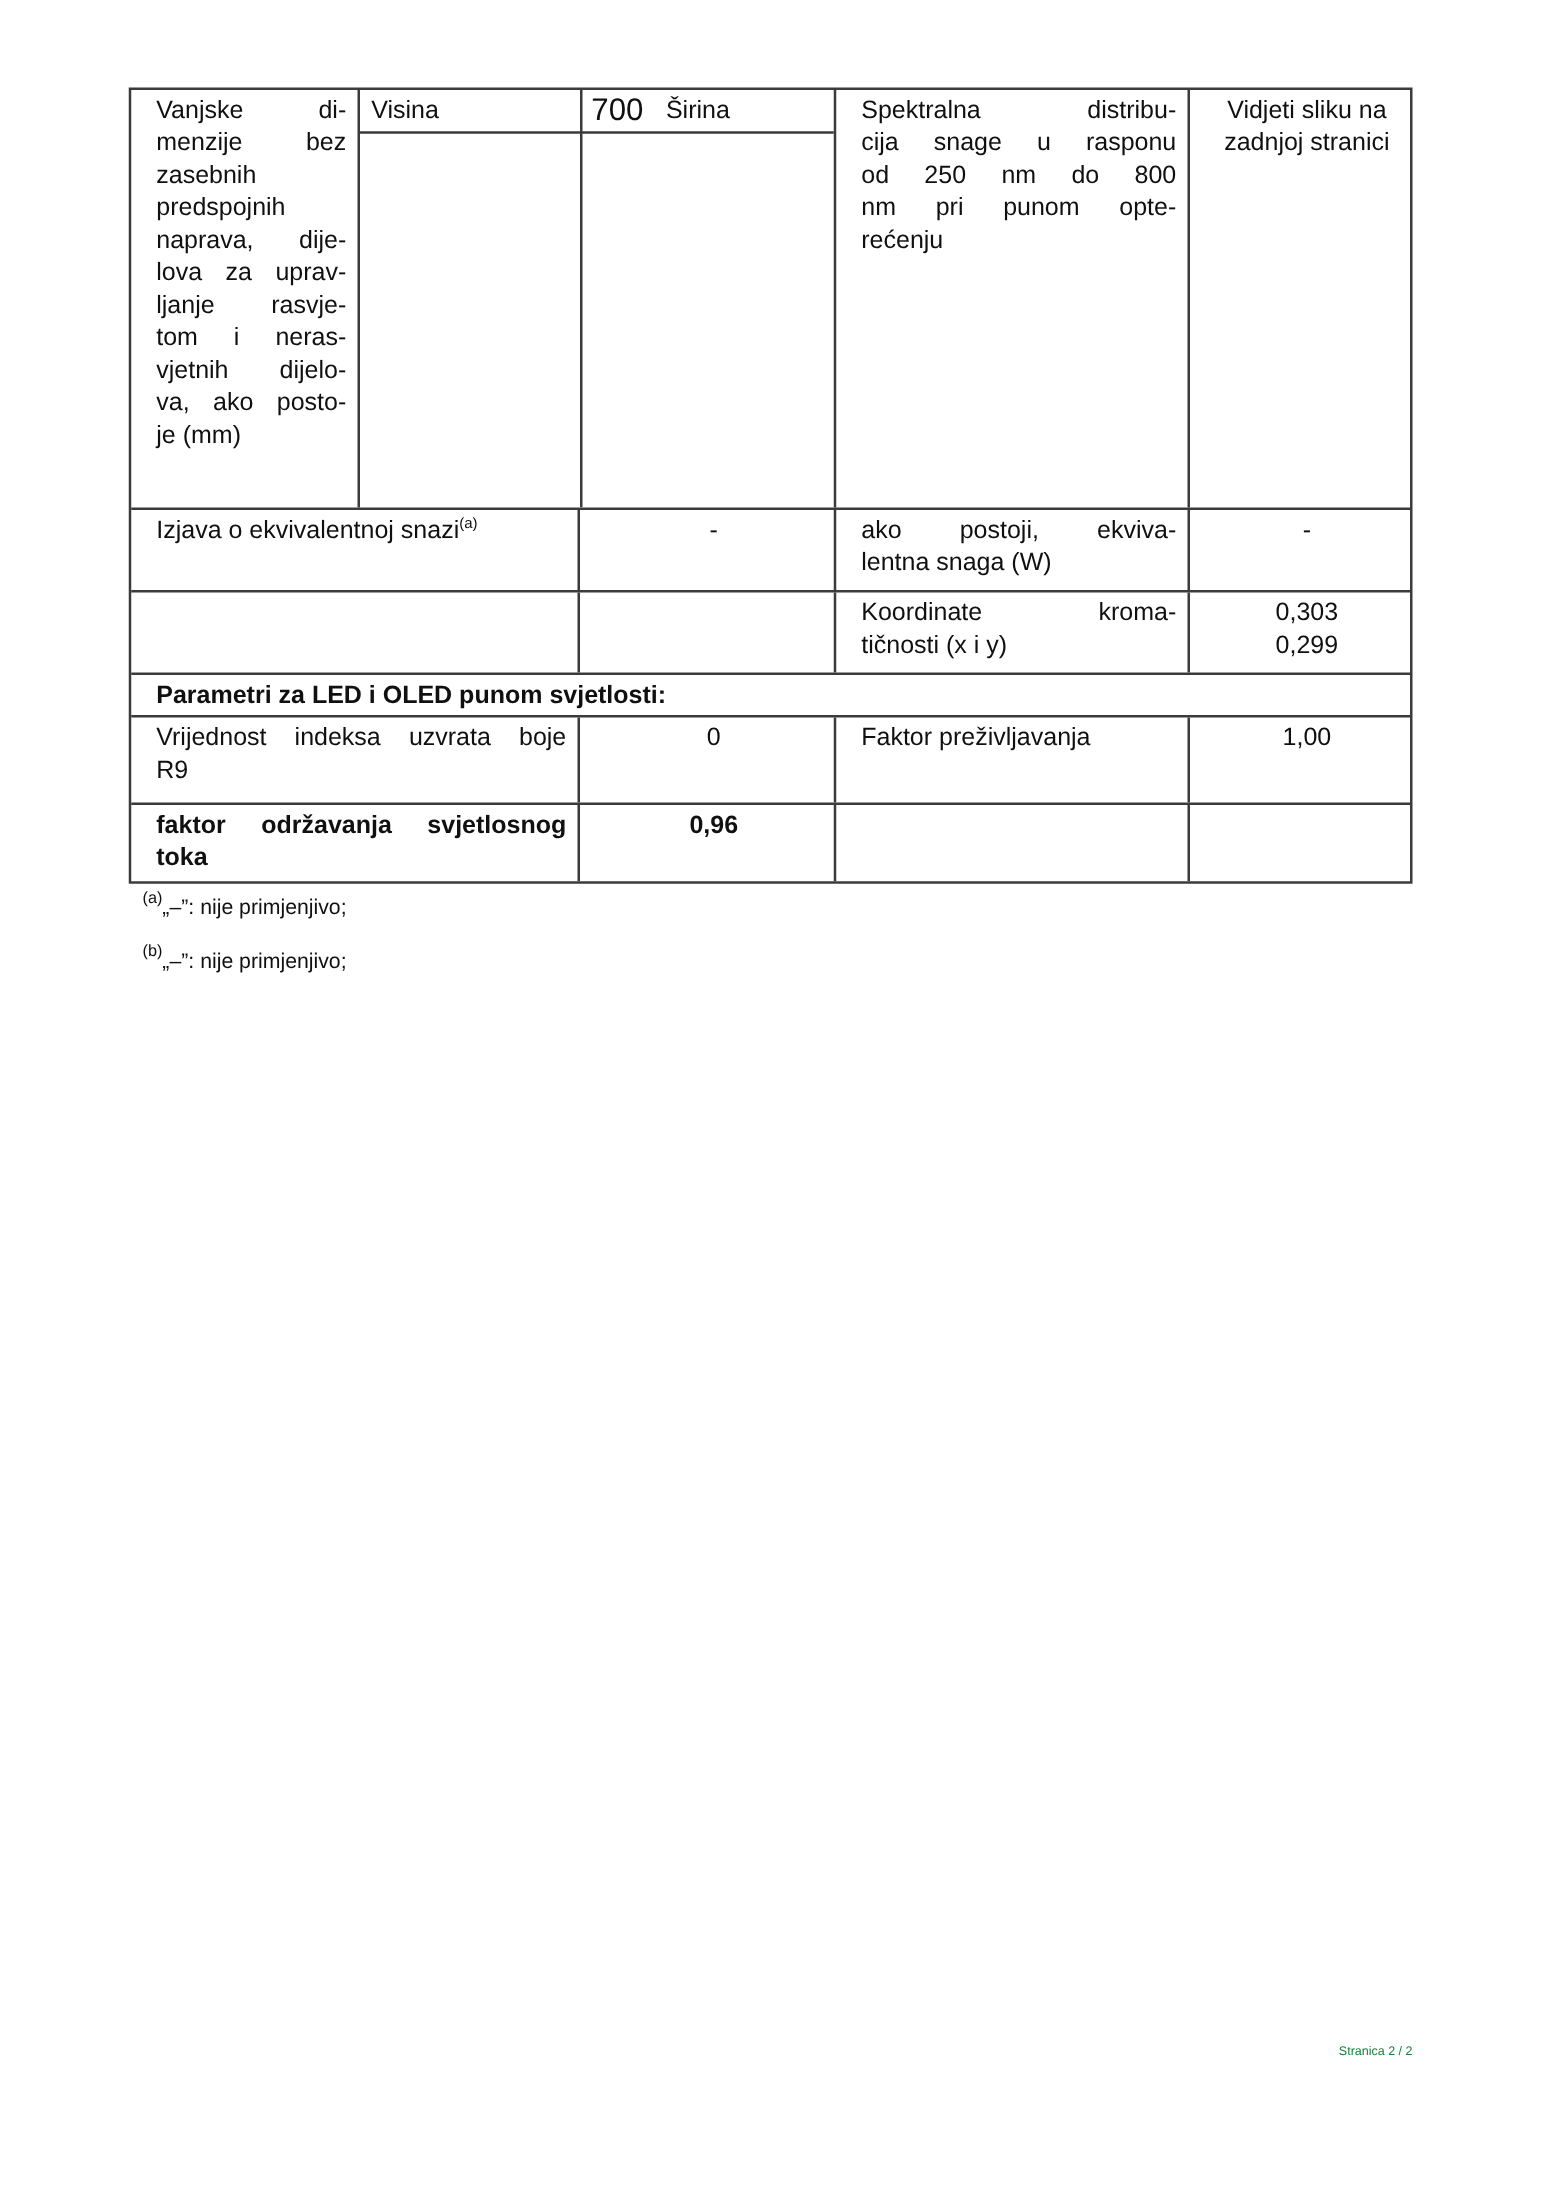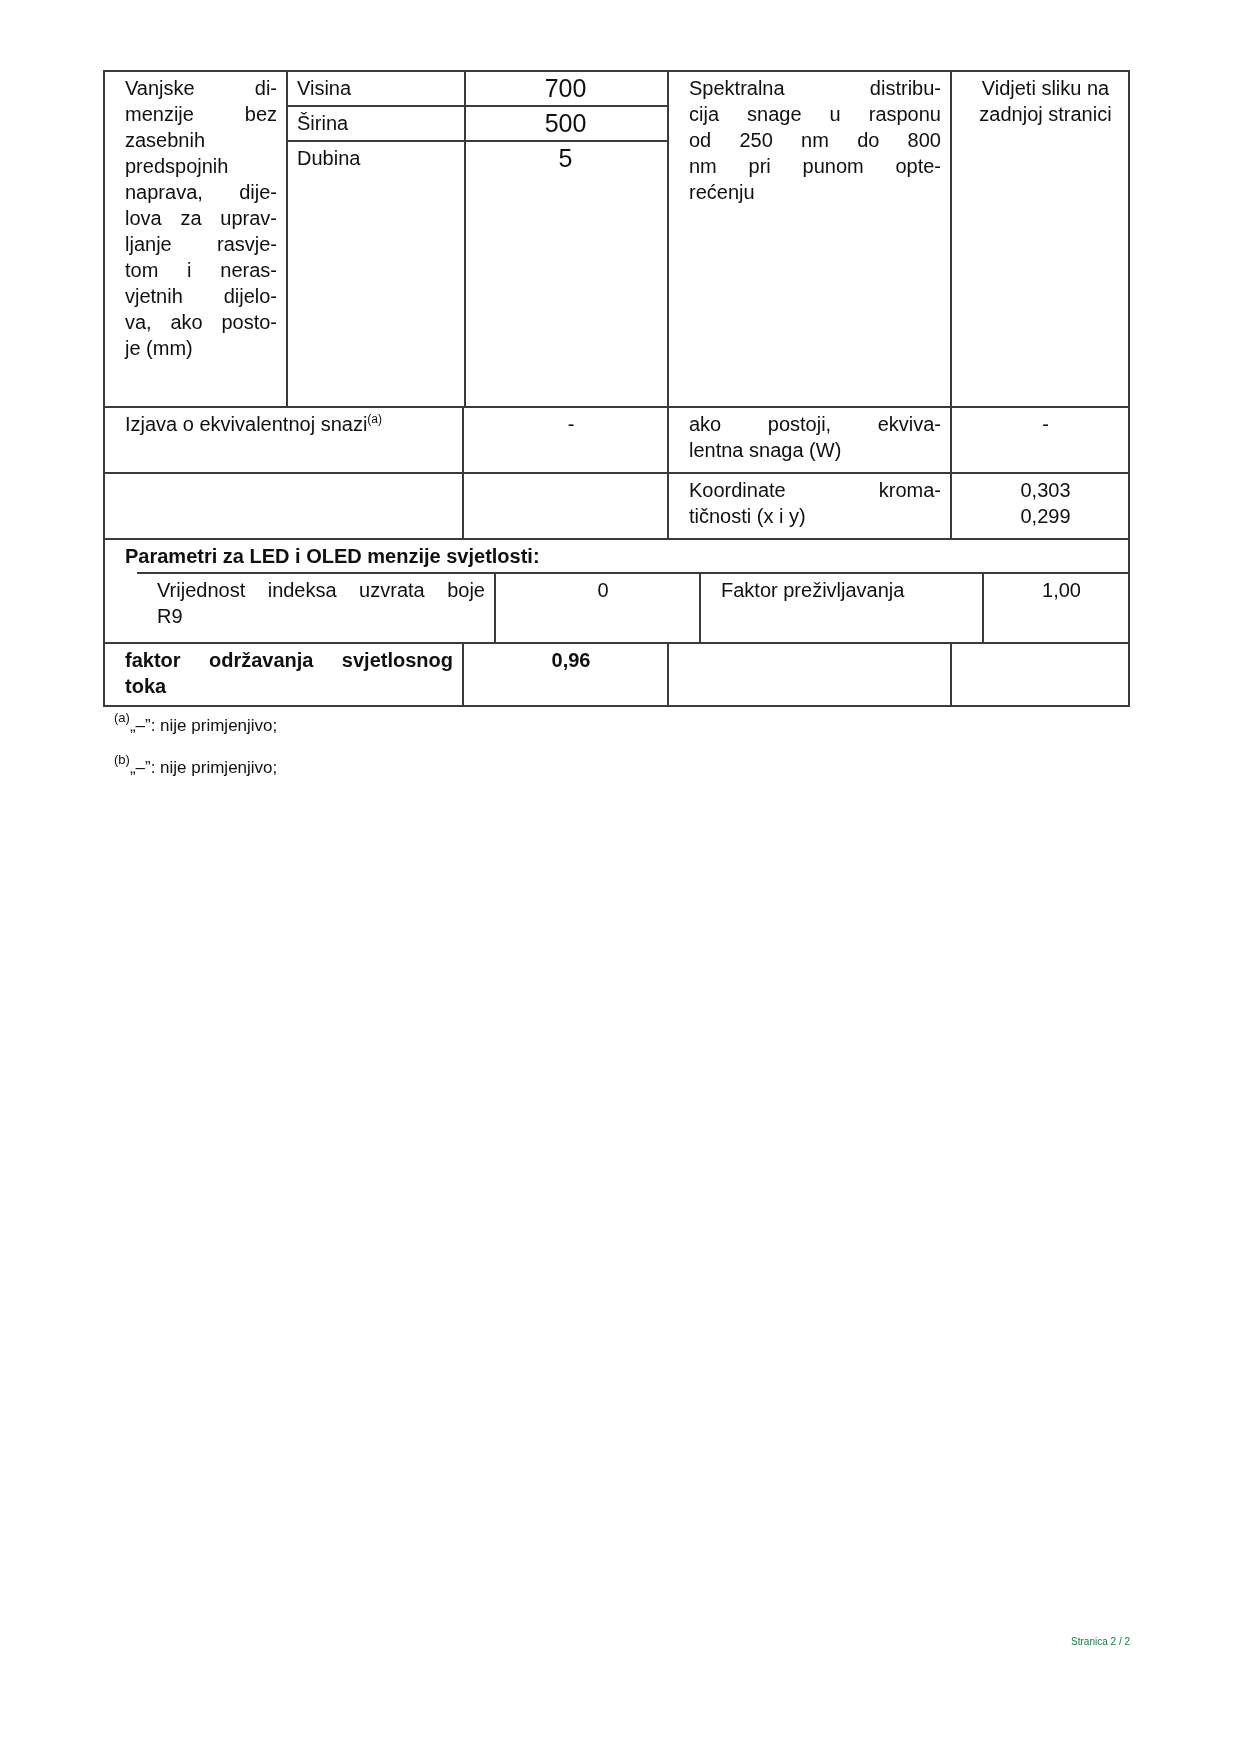--- a/index.html
+++ b/index.html
@@ -19,32 +19,32 @@
     padding:3px 9px 0 20px;
     font-size:20px; line-height:26px;
     overflow:hidden;
   }
   .cell:first-child { border-left:none; }
 
   .rA { height:334px; }
   .rB { height:66px; }
   .rC { height:66px; }
   .rD { height:34px; }
-  .rE { height:70px;margin-left:32px; }
+  .rE { height:70px; }
   .rF { height:63px;font-weight:bold; }
 
   .w-c1 { width:181px; }
   .w-c2 { width:381px; }
   .w-c3 { width:283px; }
   .w-c4 { flex:1; }      
   .w-mlab { width:357px; }     
   .w-val { width:205px; }      
 
   
-  .nested { padding:0; position:relative; display:flex; flex-direction:column; }
+  .nested { padding:0; position:relative; display:flex; flex-direction:row; }
   .nested .vline {
     position:absolute; left:176px; top:0; bottom:0; width:2px;
     background:#3b3b3b;
   }
   .subrow { display:flex; height:35px; border-bottom:2px solid #3b3b3b; }
   .subrow.last { border-bottom:none; }
   .sublabel { width:176px; padding:3px 9px 0 9px; font-size:20px; line-height:26px; }
   .subvalue { flex:1; padding:3px 9px 0 9px; font-size:25px; line-height:26px; text-align:center; }
 
   
@@ -133,21 +133,21 @@
         <div>Koordinate kroma-</div>
         <div>tičnosti (x i y)</div>
       </div>
     <div class="cell w-c4 clines">
         <div>0,303</div>
         <div>0,299</div>
       </div>
   </div>
 
   <div class="trow rD">
-    <div class="cell section-header">Parametri za LED i OLED menzije svjetlosti:</div>
+    <div class="cell section-header">Parametri za LED i OLED punom svjetlosti:</div>
   </div>
 
   <div class="trow rE">
     <div class="cell w-mlab just">
         <div>Vrijednost indeksa uzvrata boje</div>
         <div>R9</div>
       </div>
     <div class="cell w-val vcenter">0</div>
     <div class="cell w-c3">Faktor preživljavanja</div>
     <div class="cell w-c4 vcenter">1,00</div>

